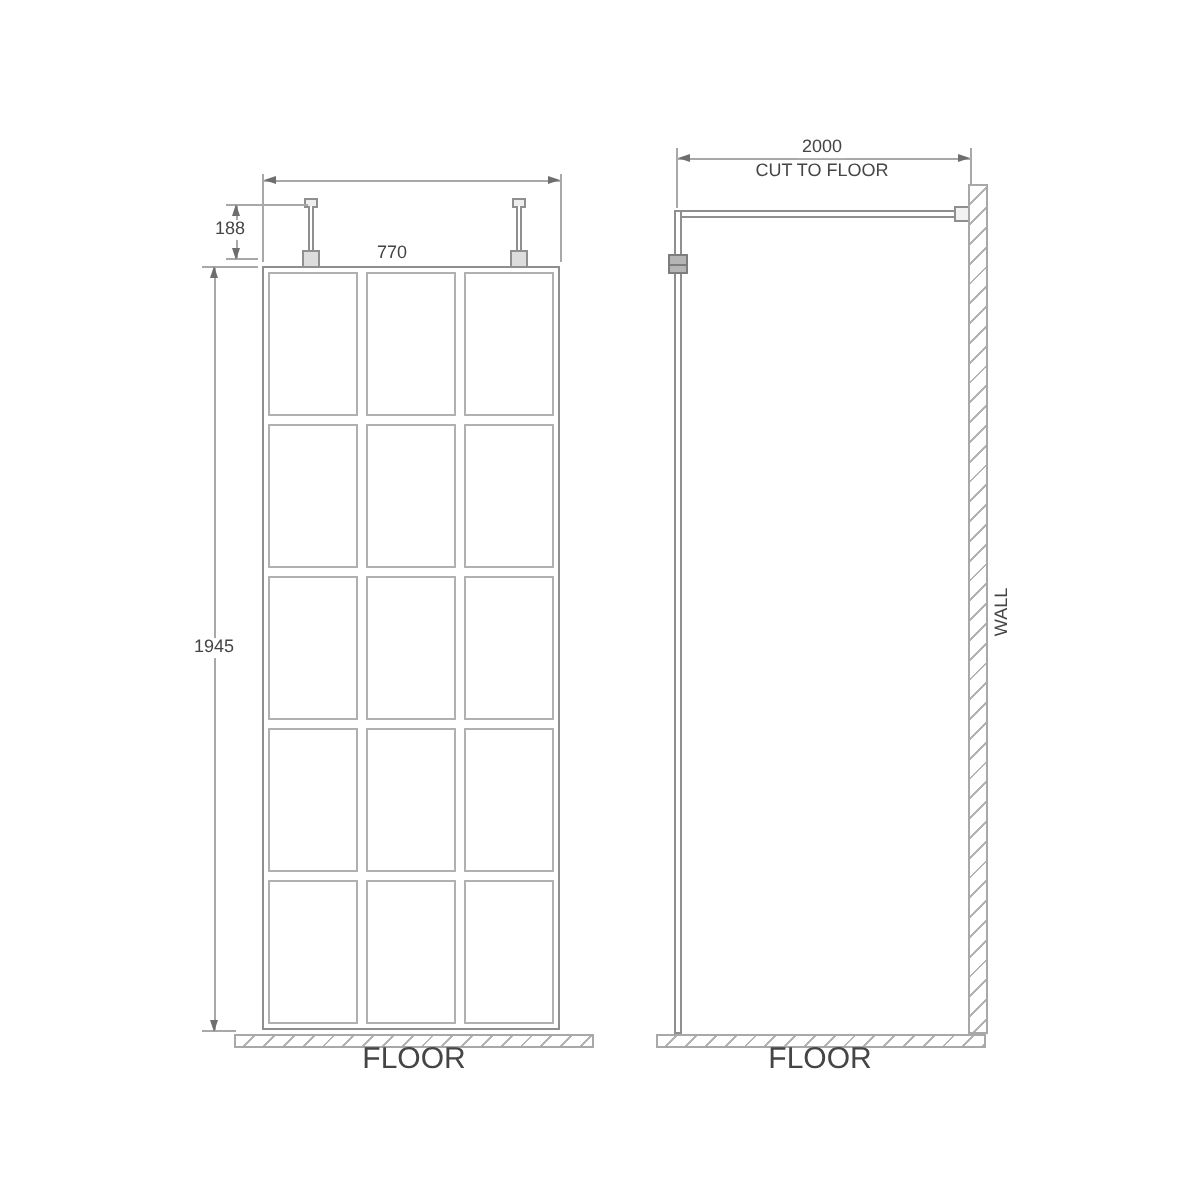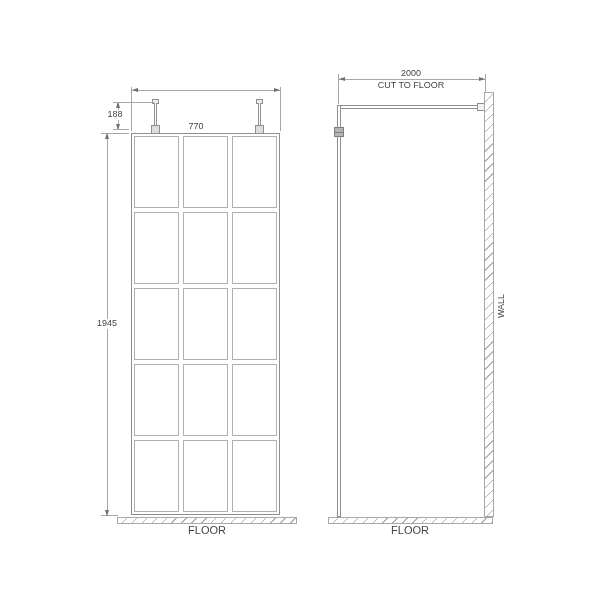--- a/index.html
+++ b/index.html
@@ -15,21 +15,21 @@
   }
   .hline{position:absolute;height:1px;background:var(--line);}
   .vline{position:absolute;width:1px;background:var(--line);}
   .dim-label{
     position:absolute;transform:translate(-50%,-50%);
     font-size:9px;line-height:1.1;color:var(--text);
     background:#fff;padding:0 2px;white-space:nowrap;letter-spacing:0px;
   }
   .plain-label{
     position:absolute;transform:translate(-50%,-50%);
-    font-size:11px;line-height:1.1;color:var(--text);white-space:nowrap;
+    font-size:15px;line-height:1.1;color:var(--text);white-space:nowrap;
   }
   .rot-label{
     position:absolute;transform:translate(-50%,-50%) rotate(-90deg);
     font-size:9px;line-height:1;color:var(--text);white-space:nowrap;
   }
   .arr{position:absolute;width:0;height:0;border-style:solid;}
   .arrL{border-width:2.5px 6px 2.5px 0;border-color:transparent var(--arrow) transparent transparent;}
   .arrR{border-width:2.5px 0 2.5px 6px;border-color:transparent transparent transparent var(--arrow);}
   .arrU{border-width:0 2.5px 6px 2.5px;border-color:transparent transparent var(--arrow) transparent;}
   .arrD{border-width:6px 2.5px 0 2.5px;border-color:var(--arrow) transparent transparent transparent;}

